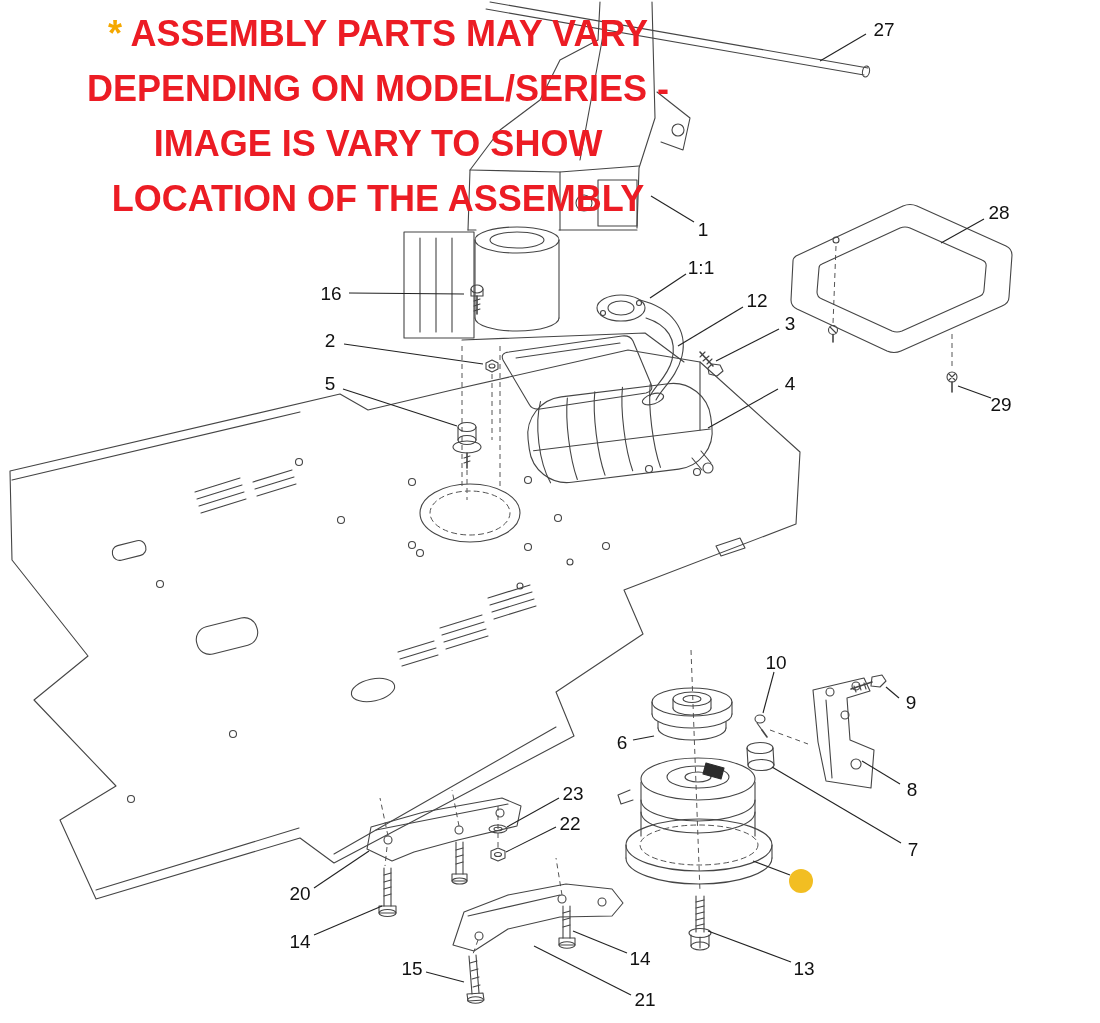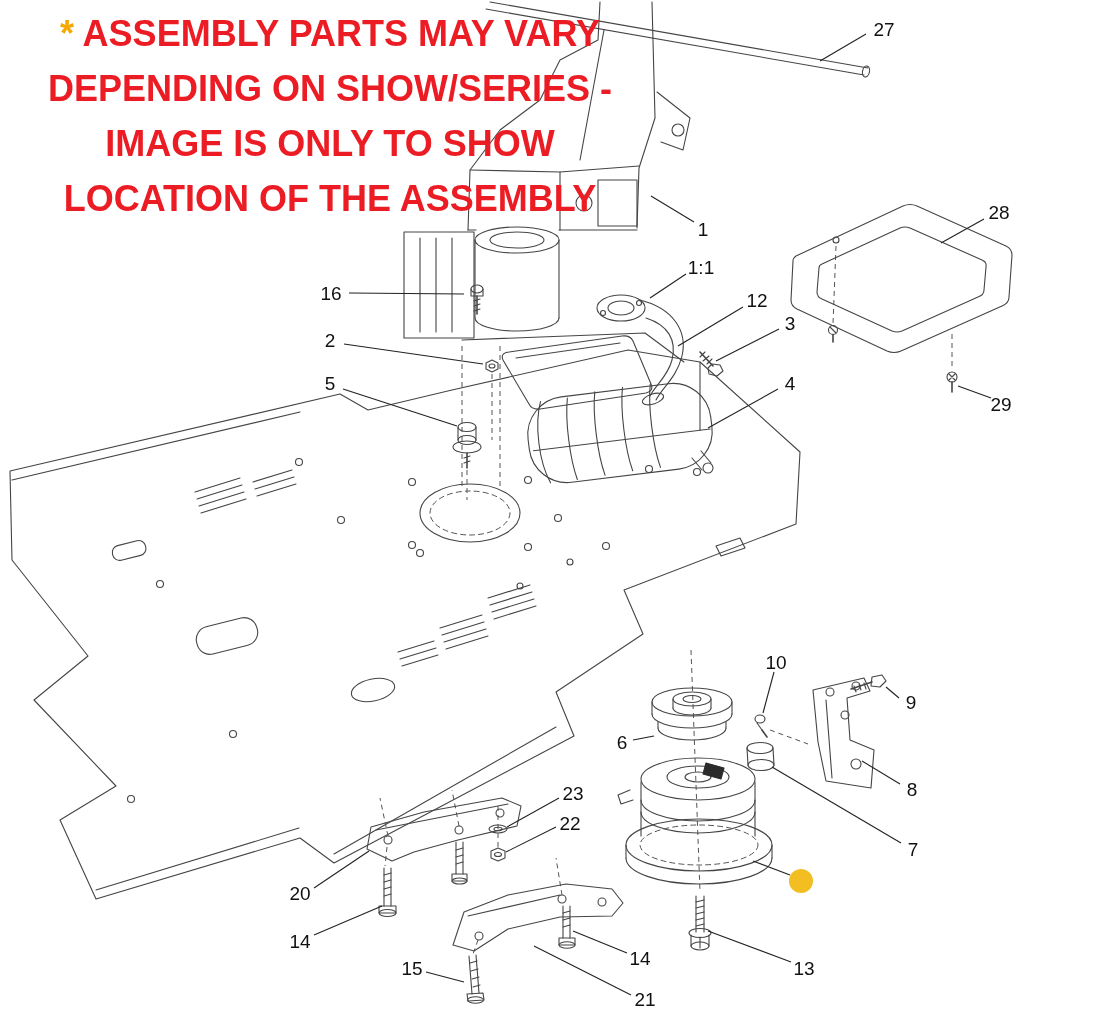--- a/index.html
+++ b/index.html
@@ -1,20 +1,20 @@
 <!DOCTYPE html>
 <html><head>
 <meta charset="utf-8">
 <style>
   html,body{margin:0;padding:0;background:#ffffff;}
   .page{position:relative;width:1100px;height:1023px;background:#ffffff;overflow:hidden;
         font-family:"Liberation Sans",sans-serif;}
   svg.diagram{position:absolute;left:0;top:0;display:block;}
   .warning{position:absolute;top:6px;left:0;width:660px;text-align:center;
-           font-weight:bold;font-size:36px;line-height:55px;pointer-events:none;}
+           font-weight:bold;font-size:36px;line-height:55px;pointer-events:none;padding-left:48px;}
   .art{stroke:#454545;fill:none;stroke-width:1.1;stroke-linecap:round;stroke-linejoin:round;}
   .art2{stroke:#454545;fill:none;stroke-width:1.6;stroke-linecap:round;stroke-linejoin:round;}
   .dash{stroke:#555;fill:none;stroke-width:1;stroke-dasharray:5 4;}
   .leader{stroke:#222;stroke-width:1.1;fill:none;}
   .callout-label{font-family:"Liberation Sans",sans-serif;font-size:19px;fill:#111;text-anchor:middle;}
 </style>
 </head>
 <body>
 
 <div class="page">
@@ -343,18 +343,18 @@
         <line x1="753" y1="861" x2="790" y2="875" class="leader"></line>
         <circle cx="801" cy="881" r="12" fill="#F2BE22"></circle>
       </g>
   </svg>
 
   <div class="warning" style="color: rgb(236, 28, 36);">
     <div>
       <span class="ast" style="color: rgb(245, 168, 0);">*</span>
       <span>ASSEMBLY PARTS MAY VARY</span>
     </div>
-    <div>DEPENDING ON SHOW/SERIES -</div>
-    <div>IMAGE IS ONLY TO SHOW</div>
+    <div>DEPENDING ON MODEL/SERIES -</div>
+    <div>IMAGE IS VARY TO SHOW</div>
     <div>LOCATION OF THE ASSEMBLY</div>
   </div>
 
 </div>
 
 </body></html>

